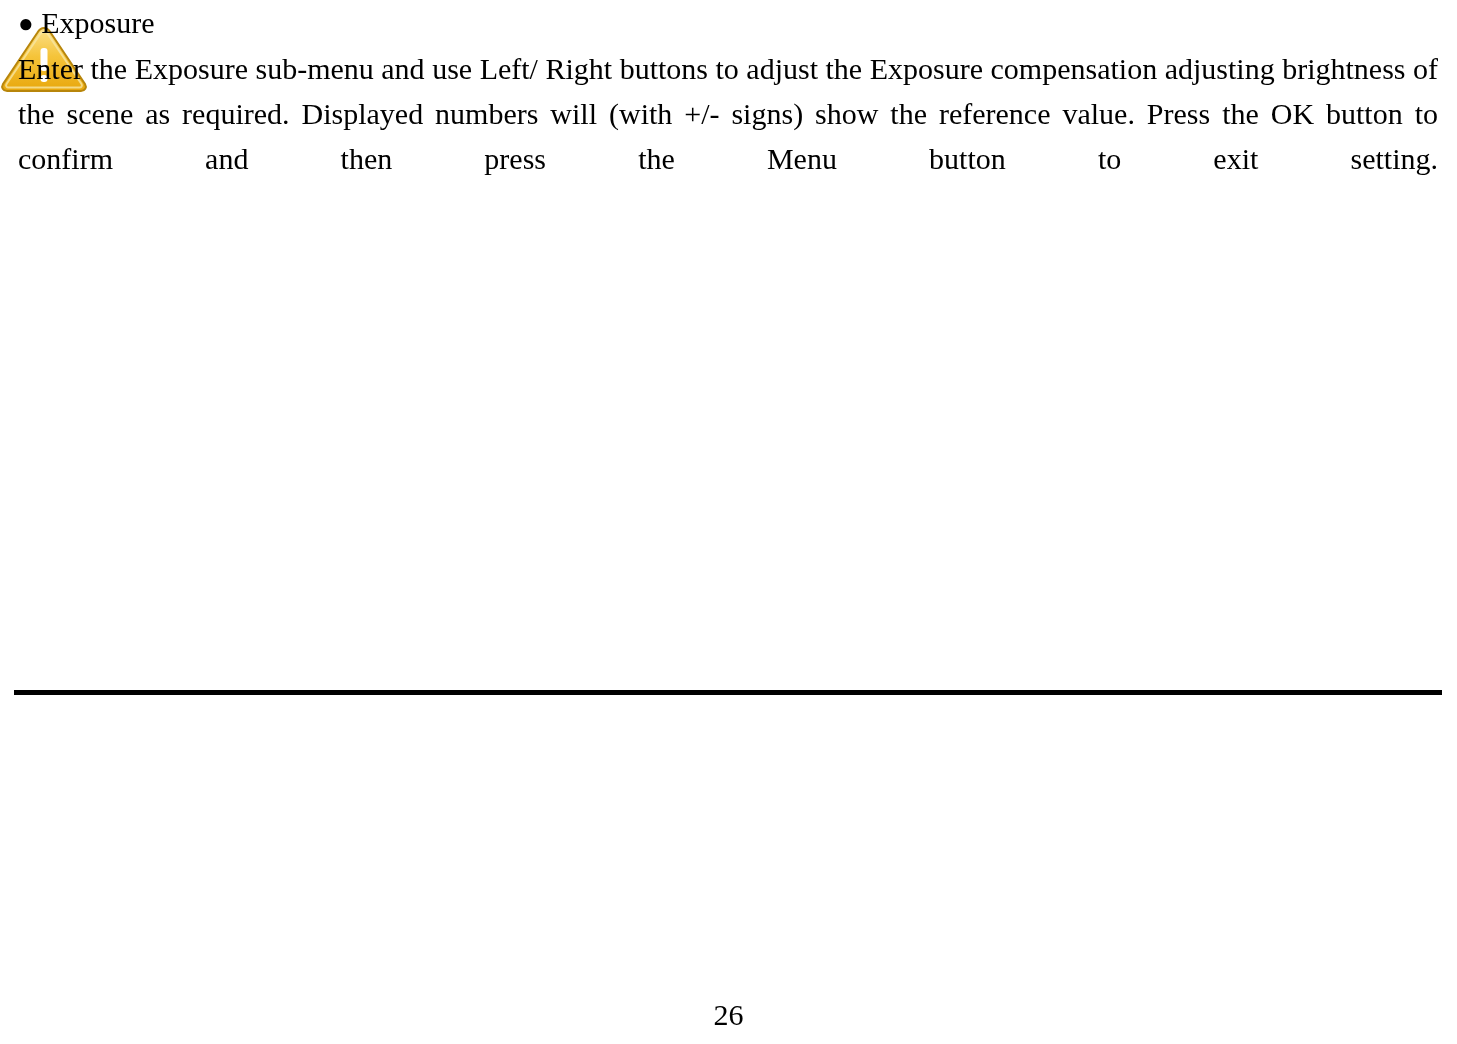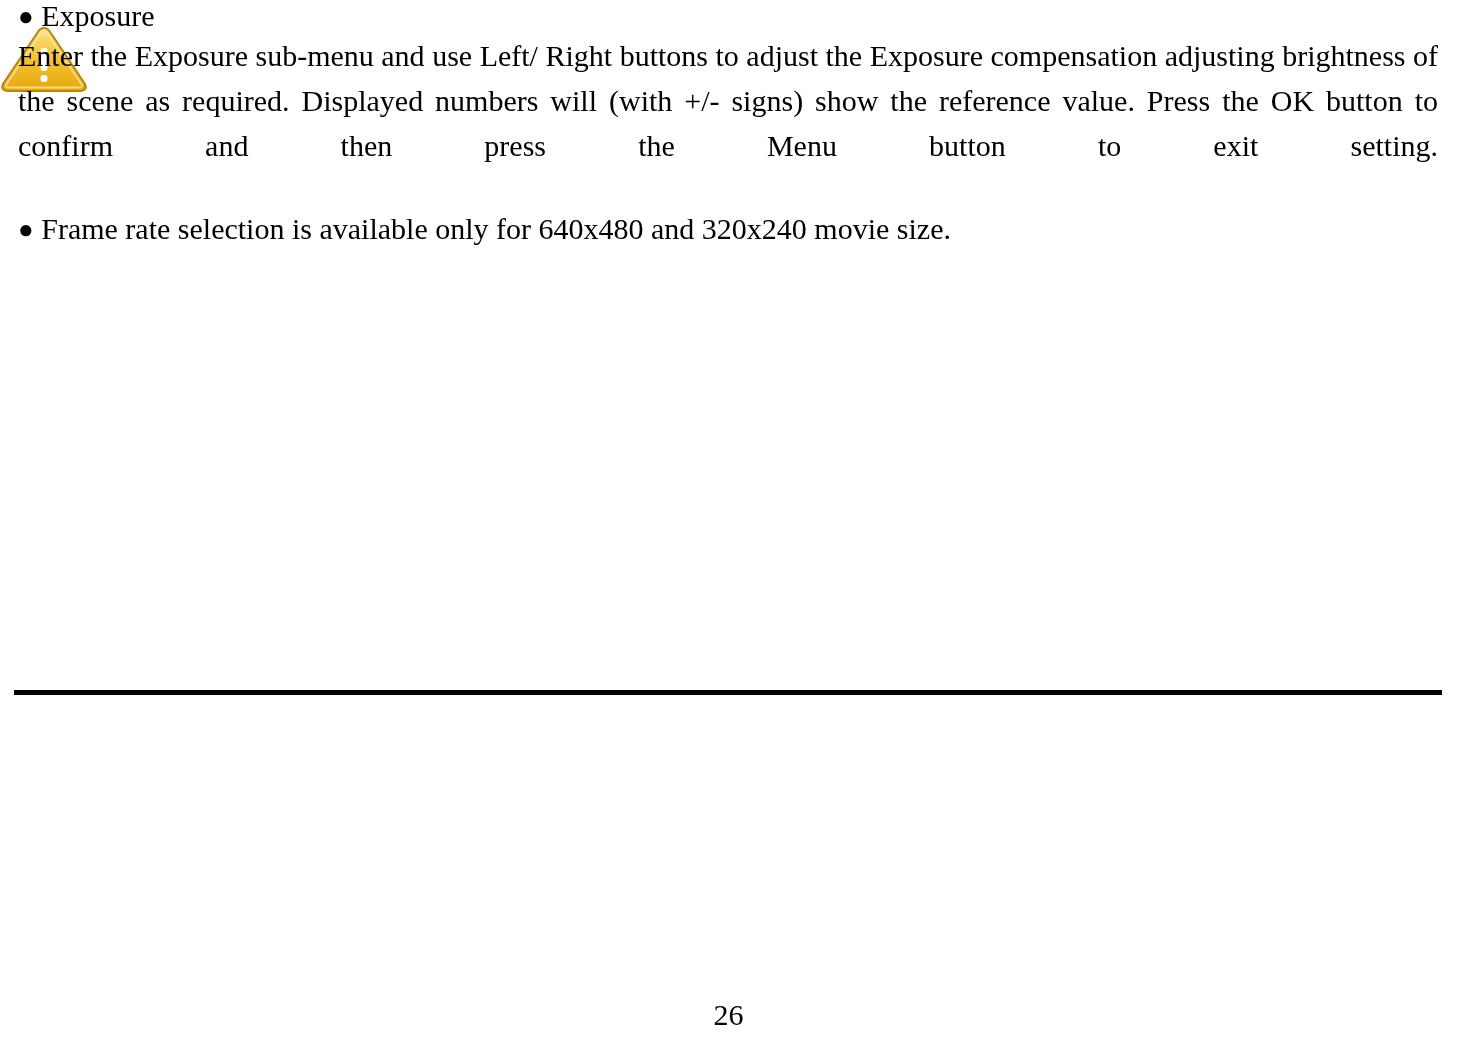--- a/index.html
+++ b/index.html
@@ -52,21 +52,21 @@
     hyphens: none;
   }
   p.just::after {
     content: "";
     display: inline-block;
     width: 100%;
   }
   p.left {
     margin: 0;
     font-size: 30px;
-    line-height: 32px;
+    line-height: 45px;
     text-align: left;
   }
   .note-label { letter-spacing: 0px; }
   .bullet { font-size: 26px; vertical-align: 1px; }
 
   
   .note-line2 {
     margin-top: 0px;
     width: 1420px;
   }
@@ -120,21 +120,20 @@
     </svg>
   </div>
 
   <div class="content">
 
 
 
     <div class="body-block">
       <p class="left"><span class="bullet">●</span> <span>Exposure</span></p>
       <p class="just">Enter the Exposure sub-menu and use Left/ Right buttons to adjust the Exposure compensation adjusting brightness of the scene as required. Displayed numbers will (with +/- signs) show the reference value. Press the OK button to confirm and then press the Menu button to exit setting.</p>
-      <p class="left"><span class="bullet">●</span> <span>Frame rate selection is available only for 640x480 and 320x240 movie size.</span></p>
     </div>
 
   </div>
 
   <div class="hr"></div>
 
   <div class="page-number">26</div>
 
 </div>
 

